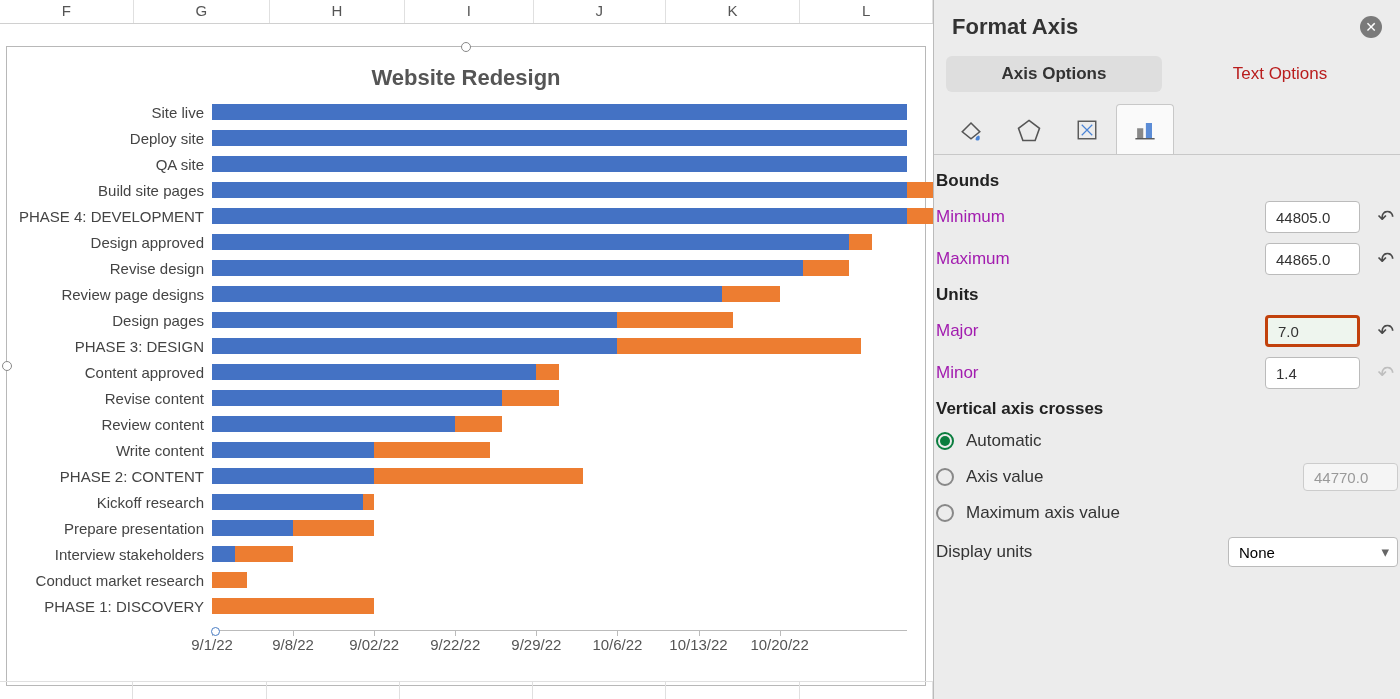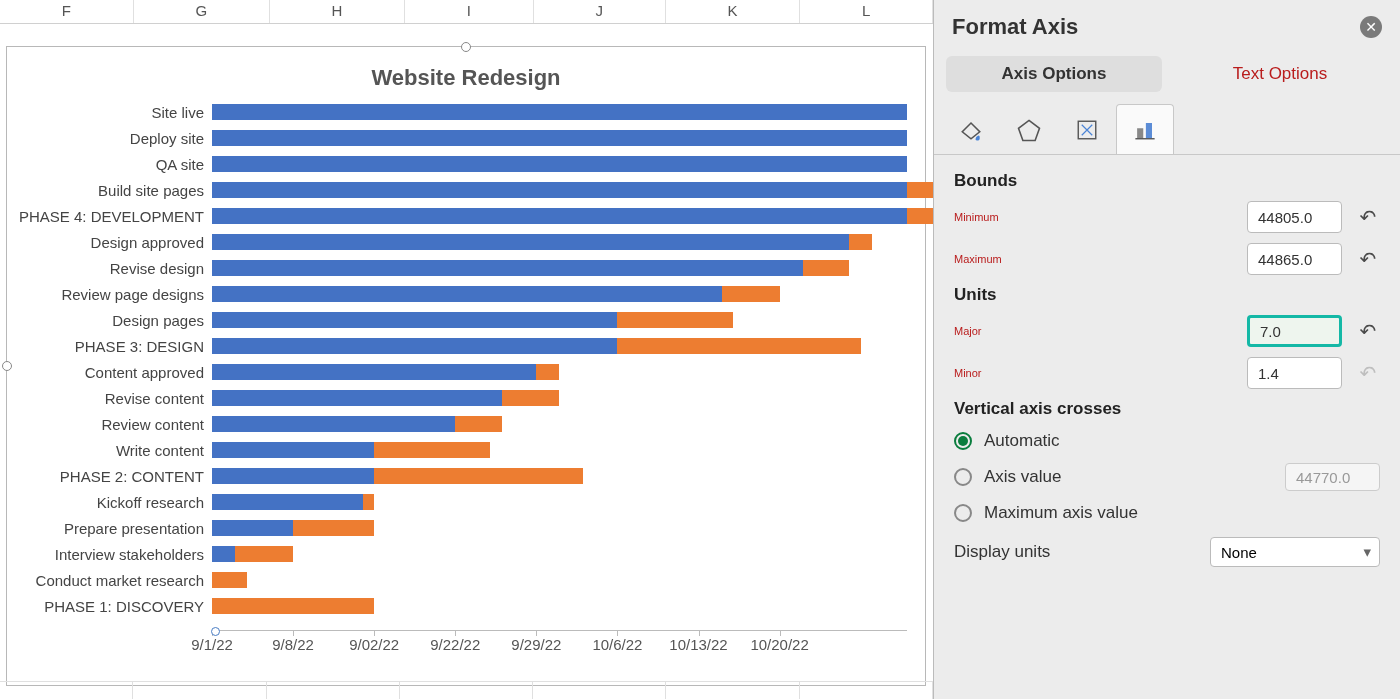--- a/index.html
+++ b/index.html
@@ -44,26 +44,26 @@
 
 .tab-row { display: flex; padding: 6px 12px 2px; gap: 10px; }
 .tab-btn { flex: 1; text-align: center; padding: 8px 0; font-size: 17px; color: #b91c1c; border-radius: 6px; cursor: pointer; }
 .tab-btn.active { background: #dedede; font-weight: 600; color: #333; }
 
 .icon-row { display: flex; gap: 0; padding: 10px 8px 0; border-bottom: 1px solid #c8c8c8; }
 .icon-tab { width: 58px; height: 50px; display: flex; align-items: center; justify-content: center; cursor: pointer; border: 1px solid transparent; border-bottom: none; }
 .icon-tab.active { background: #fafafa; border-color: #c8c8c8; border-radius: 4px 4px 0 0; margin-bottom: -1px; }
 .icon-tab svg { width: 28px; height: 28px; }
 
-.panel-body { padding: 10px 20px 18px; overflow-y: auto; flex: 1; }
+.panel-body { padding: 10px 2px 18px; overflow-y: auto; flex: 1; }
 .section-title { font-size: 17px; font-weight: 700; color: #222; margin: 6px 0 10px; }
 .field-row { display: flex; align-items: center; margin: 10px 0; }
-.field-label { font-size: 11px; color: #b91c1c; flex: 1; }
+.field-label { font-size: 17px; color: #a21caf; flex: 1; }
 .field-input { width: 95px; height: 32px; border: 1px solid #bbb; border-radius: 4px; font-size: 15px; padding: 0 10px; background: #fff; color: #333; }
-.field-input.highlight { border: 3px solid #14b8a6; background: #eef5ee; }
+.field-input.highlight { border: 3px solid #c2410c; background: #eef5ee; }
 .reset-btn { width: 24px; margin-left: 14px; font-size: 20px; color: #4a4a4a; cursor: pointer; display: flex; align-items: center; justify-content: center; }
 .reset-btn.disabled { color: #bebebe; cursor: default; }
 
 .radio-row { display: flex; align-items: center; margin: 12px 0; gap: 12px; }
 .radio-circle { width: 18px; height: 18px; border: 2px solid #888; border-radius: 50%; display: flex; align-items: center; justify-content: center; flex-shrink: 0; }
 .radio-circle.checked { border-color: #0a7d3e; }
 .radio-circle.checked::after { content: ""; width: 10px; height: 10px; background: #0a7d3e; border-radius: 50%; }
 .radio-label { font-size: 17px; color: #333; flex: 1; }
 .radio-input { width: 95px; height: 28px; border: 1px solid #ccc; border-radius: 4px; font-size: 15px; padding: 0 10px; background: #f5f5f5; color: #999; }
 

